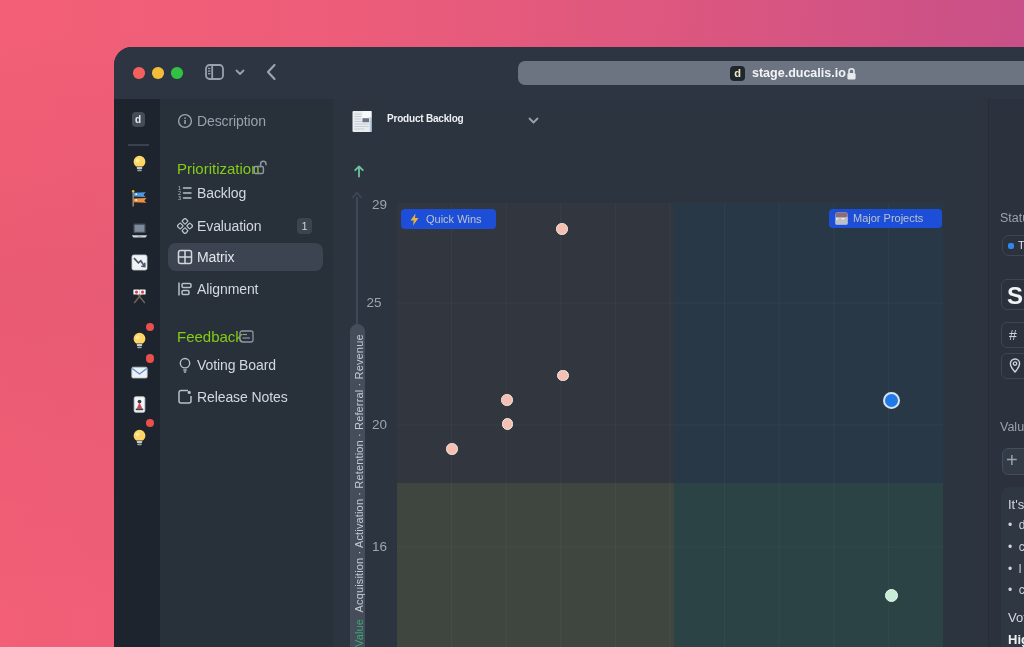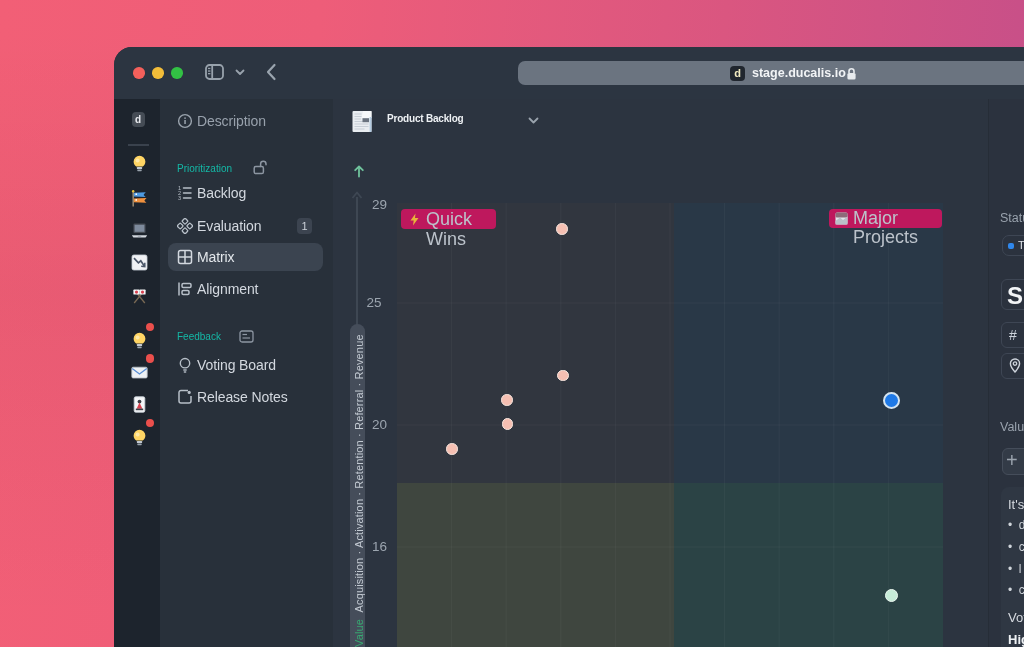--- a/index.html
+++ b/index.html
@@ -30,37 +30,37 @@
 
 #logo { position:absolute; left:17.6px; top:16px; width:13px; height:15.4px; background:#454c55; border-radius:4px;
   color:#e7eaee; font-size:10px; font-weight:bold; text-align:center; line-height:15.4px; }
 #raildiv { position:absolute; left:14px; top:48px; width:21px; height:1.5px; background:#3a424d; }
 .remoji { position:absolute; left:16.5px; width:17px; height:17px; }
 .rdot { position:absolute; left:31.8px; width:8.6px; height:8.6px; border-radius:50%; background:#ea4f4c; }
 
 .srow { position:absolute; left:0; height:20px; color:#d3d8df; font-size:14px; letter-spacing:-0.1px; }
 .srow .sic { position:absolute; left:63px; top:2px; width:16px; height:16px; }
 .srow .stxt { position:absolute; left:83px; top:0; line-height:20px; white-space:nowrap; }
-.shead { position:absolute; left:63px; height:16px; color:#14b8a6; font-size:10px; line-height:16px; white-space:nowrap; }
+.shead { position:absolute; left:63px; height:16px; color:#84cc16; font-size:15px; line-height:16px; white-space:nowrap; }
 #selrow { position:absolute; left:54px; width:155px; top:196px; height:28px; background:#3b4450; border-radius:8px; }
 #badge1 { position:absolute; left:183px; top:171px; width:15px; height:16px; background:#3c4450; border-radius:4px;
   color:#ccd2d9; font-size:11px; text-align:center; line-height:16px; }
 
 #ph-title { position:absolute; left:273px; top:66px; color:#eef1f4; font-size:10px; font-weight:bold; letter-spacing:-0.2px; }
 
 #chipbar { position:absolute; left:256px; top:108px; width:481px; height:31.5px; border:2.5px solid #e2402e;
   border-radius:16px; background:#3a3139; }
 .chip { position:absolute; top:4px; height:22px; background:#473e44; border-radius:5px; color:#ccc6ca;
   font-size:13px; text-align:center; line-height:22px; }
 
 .ylab { position:absolute; width:26px; text-align:right; color:#9ca5af; font-size:13.5px; line-height:14px; }
 
 #chart { position:absolute; left:283px; top:156px; width:546px; height:444px; overflow:hidden; }
 .quad { position:absolute; }
-.badge { position:absolute; height:20px; background:#be185d; border-radius:4px; color:#bcc3cb; font-size:18px; line-height:20px; }
+.badge { position:absolute; height:20px; background:#1d4ed8; border-radius:4px; color:#bcc3cb; font-size:11px; line-height:20px; }
 .dot { position:absolute; border-radius:50%; }
 
 #axisline { position:absolute; left:242px; top:150px; width:1.5px; height:450px; background:#3e4753; }
 #axispill { position:absolute; left:236px; top:277px; width:15px; height:323px; background:#454d5a; border-radius:8px 8px 0 0; }
 #axistext { position:absolute; left:237.5px; top:600px; width:330px; height:14px;
   transform:rotate(-90deg); transform-origin:0 0; font-size:11px; color:#c3cad2; white-space:nowrap; line-height:14px; letter-spacing:0.15px; }
 #axistext .val { color:#37a871; }
 
 #rpanel { position:absolute; left:874px; top:49px; width:200px; bottom:0; background:#2b323e; border-left:1px solid #262d37; }
 .rp { position:absolute; white-space:nowrap; }

